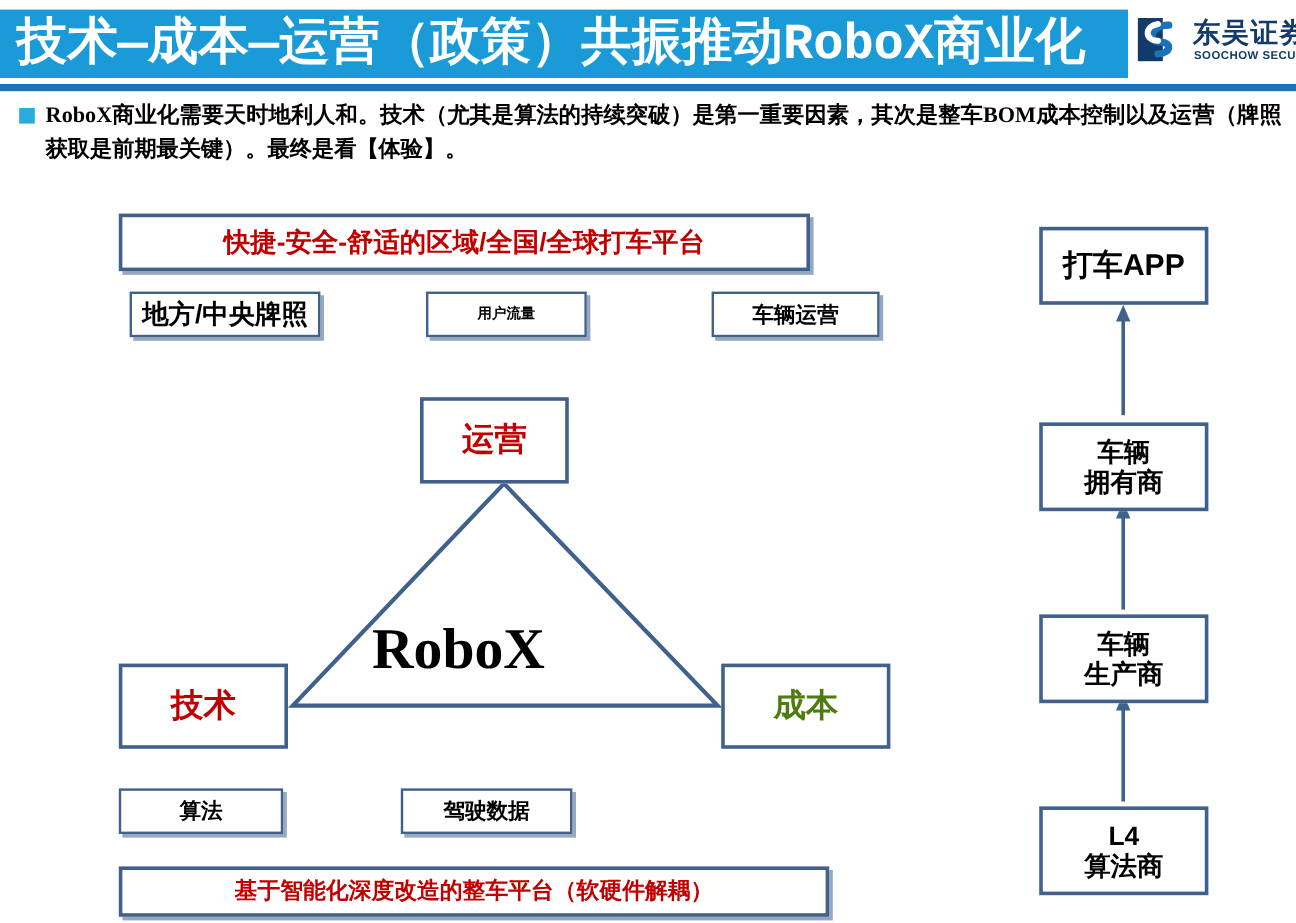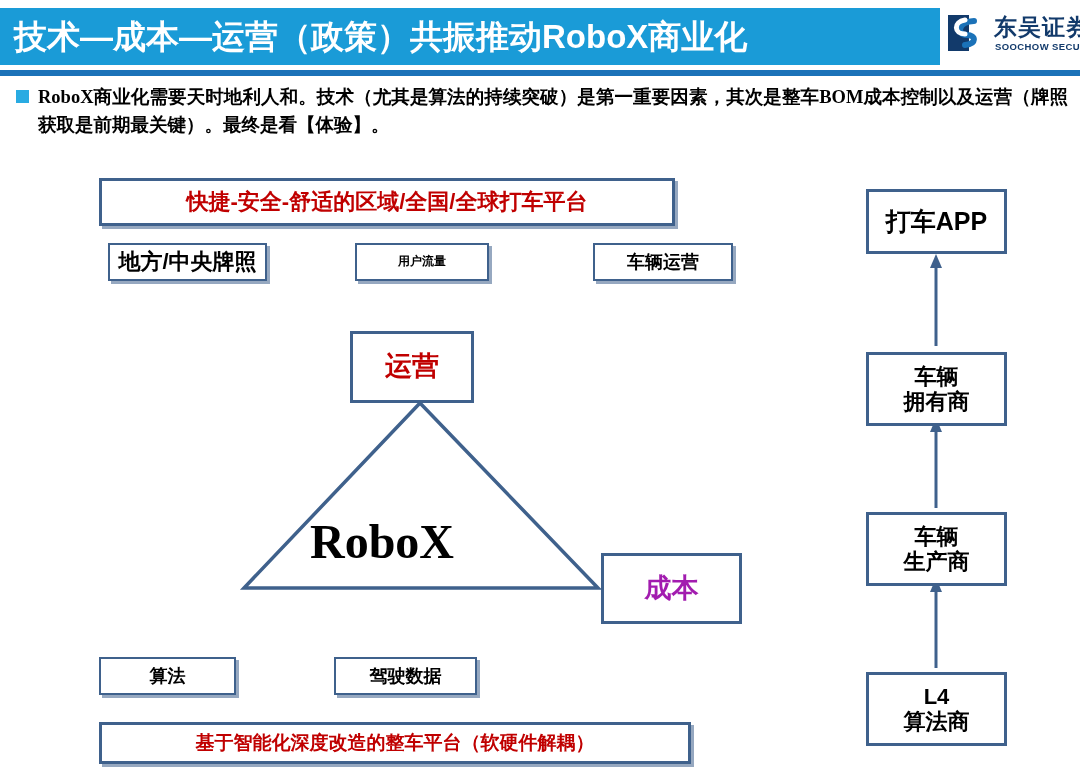--- a/index.html
+++ b/index.html
@@ -28,23 +28,23 @@
     background: #1a9bd7;
   }
   #header-title {
     position: absolute;
     left: 14px;
     top: 12px;
     width: 910px;
     height: 50px;
     line-height: 50px;
     color: #ffffff;
-    font-size: 33px;
-    font-weight: bold;
-    font-family: Liberation Sans, sans-serif;
+    font-size: 42px;
+    font-weight: bold;
+    font-family: Liberation Mono, monospace;
     letter-spacing: 0px;
     white-space: nowrap;
   }
   #header-rule {
     position: absolute;
     left: 0;
     top: 70px;
     width: 1080px;
     height: 6px;
     background: #1b72b8;
@@ -189,21 +189,24 @@
       <polygon points="936,418 930,432 942,432" stroke="none"></polygon>
 
       <line x1="936" y1="668" x2="936" y2="588"></line>
       <polygon points="936,578 930,592 942,592" stroke="none"></polygon>
     </g>
   </svg>
 
   <div class="box" style="left:350px; top:331px; width:124px; height:72px; font-size:27px; color:#c00000;">
     <span>运营</span>
   </div>
-  <div class="box" style="left:601px; top:553px; width:141px; height:71px; font-size:27px; color:#a21caf;">
+  <div class="box" style="left:99px; top:553px; width:141px; height:71px; font-size:27px; color:#c00000;">
+    <span>技术</span>
+  </div>
+  <div class="box" style="left:601px; top:553px; width:141px; height:71px; font-size:27px; color:#4d7c0f;">
     <span>成本</span>
   </div>
 
   <div style="position:absolute; left:310px; top:514px; width:225px; height:56px; line-height:56px;
               text-align:left; font-size:48px; font-weight:bold; color:#000000;
               font-family:'Liberation Serif','DejaVu Serif',serif;">RoboX</div>
 
   <div class="box shadow thin" style="left:99px; top:657px; width:137px; height:38px; font-size:18px;">
     <span>算法</span>
   </div>

